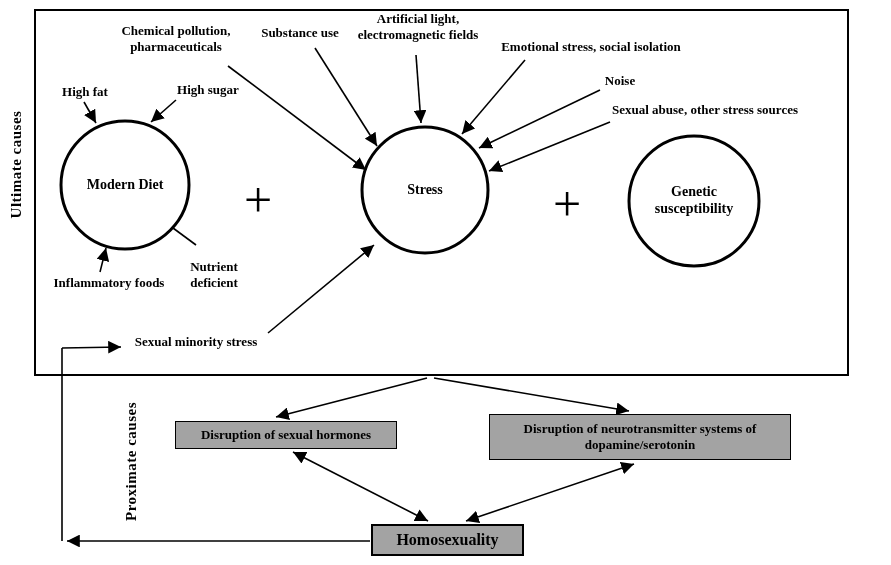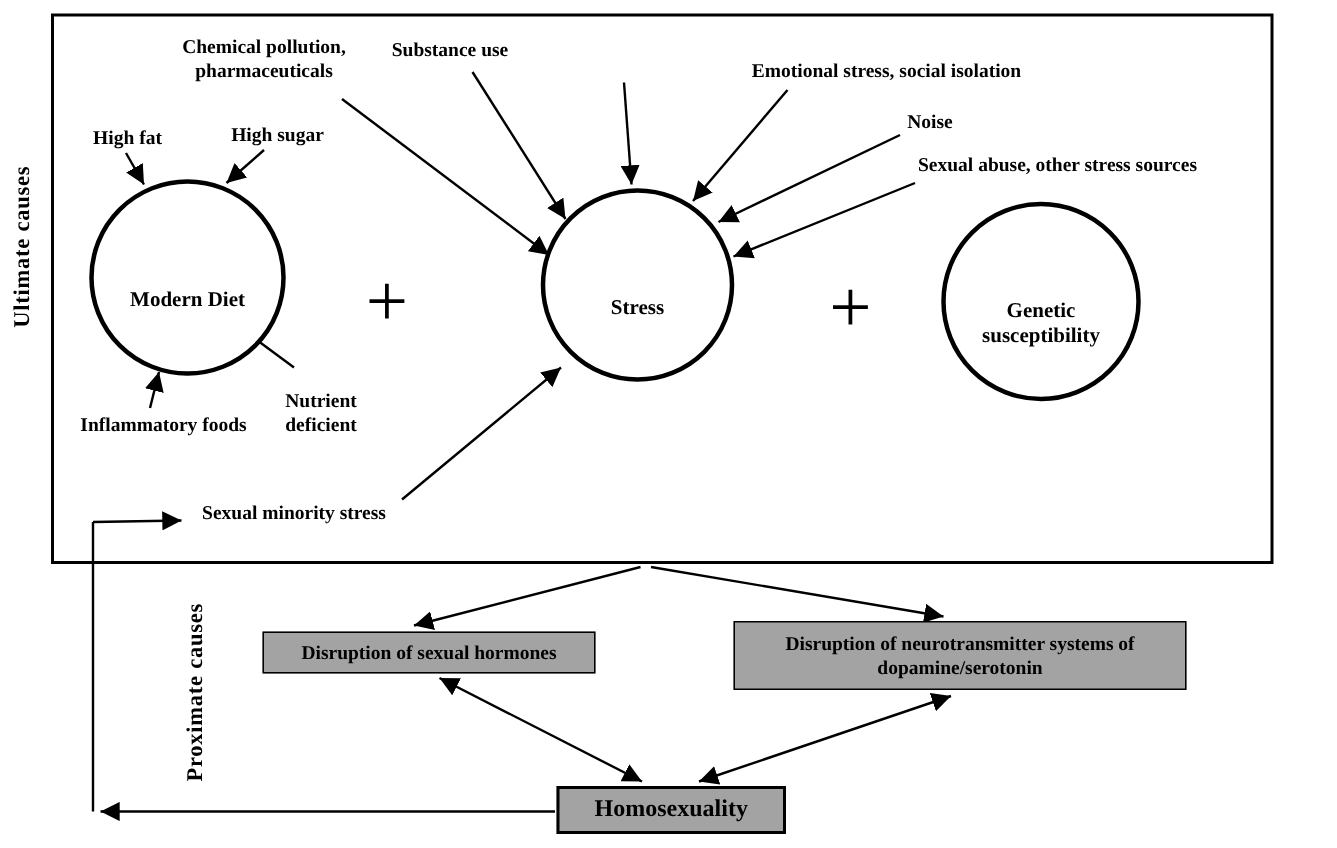--- a/index.html
+++ b/index.html
@@ -13,21 +13,21 @@
     position:absolute; font-weight:bold; font-size:13px;
     line-height:1.2; text-align:center; white-space:normal;
   }
   .vlabel {
     position:absolute; font-weight:bold; font-size:15px;
     text-align:center; transform:rotate(-90deg); transform-origin:center center;
     letter-spacing:0.5px;
   }
   .circle-lbl {
     position:absolute; font-weight:bold; font-size:14px;
-    text-align:center; line-height:1.2;margin-top:16px;
+    text-align:center; line-height:1.2;
   }
   .plus {
     position:absolute; width:44px; height:56px;
     display:flex; align-items:center; justify-content:center;
     font-size:50px; font-weight:400;
   }
   .dbox {
     position:absolute; border:1px solid #000; background:#a3a3a3;
     display:flex; align-items:center; justify-content:center;
     text-align:center; font-weight:bold; font-size:13px; line-height:1.25;
@@ -81,23 +81,24 @@
   <div class="vlabel" style="left:56px; top:453px; width:150px;">Proximate causes</div>
 
   <div class="circle-lbl" style="left:65px; top:177px; width:120px;">Modern Diet</div>
   <div class="circle-lbl" style="left:375px; top:182px; width:100px;">Stress</div>
   <div class="circle-lbl" style="left:644px; top:184px; width:100px;">Genetic susceptibility</div>
 
   <div class="plus" style="left:236px; top:172px;">+</div>
   <div class="plus" style="left:545px; top:176px;">+</div>
 
   <div class="lbl" style="left:56px; top:84px; width:58px;text-align:center;">High fat</div>
-  <div class="lbl" style="left:146px; top:82px; width:78px;">High sugar</div>
+  <div class="lbl" style="left:169px; top:82px; width:78px;">High sugar</div>
   <div class="lbl" style="left:108px; top:23px; width:136px;">Chemical pollution, pharmaceuticals</div>
   <div class="lbl" style="left:250px; top:25px; width:100px;">Substance use</div>
+  <div class="lbl" style="left:344px; top:11px; width:148px;">Artificial light, electromagnetic fields</div>
   <div class="lbl" style="left:486px; top:39px; width:210px;">Emotional stress, social isolation</div>
   <div class="lbl" style="left:596px; top:73px; width:48px;">Noise</div>
   <div class="lbl" style="left:600px; top:102px; width:210px;">Sexual abuse, other stress sources</div>
   <div class="lbl" style="left:181px; top:259px; width:66px;">Nutrient deficient</div>
   <div class="lbl" style="left:44px; top:275px; width:130px;">Inflammatory foods</div>
   <div class="lbl" style="left:126px; top:334px; width:140px;">Sexual minority stress</div>
 
   <div class="dbox" style="left:175px; top:421px; width:222px; height:28px;">Disruption of sexual hormones</div>
   <div class="dbox" style="left:489px; top:414px; width:302px; height:46px;">Disruption of neurotransmitter systems of dopamine/serotonin</div>
 

